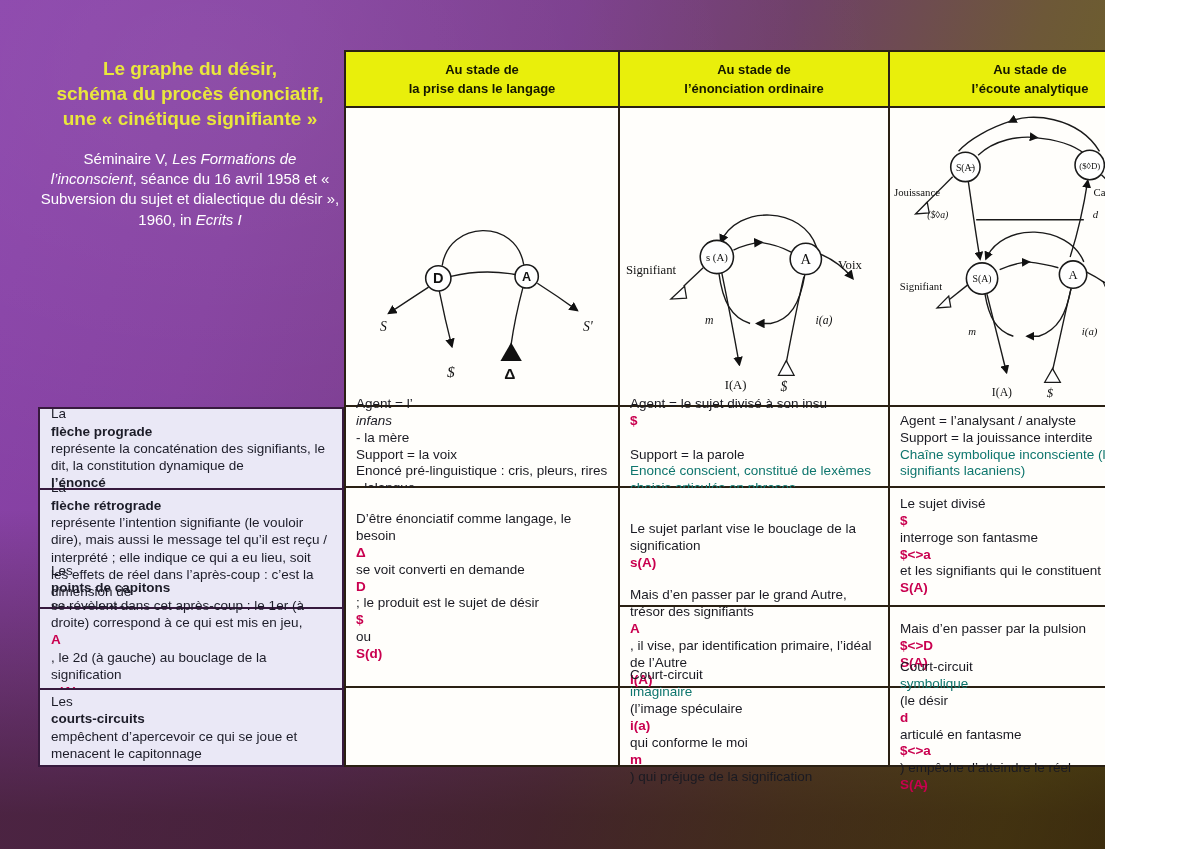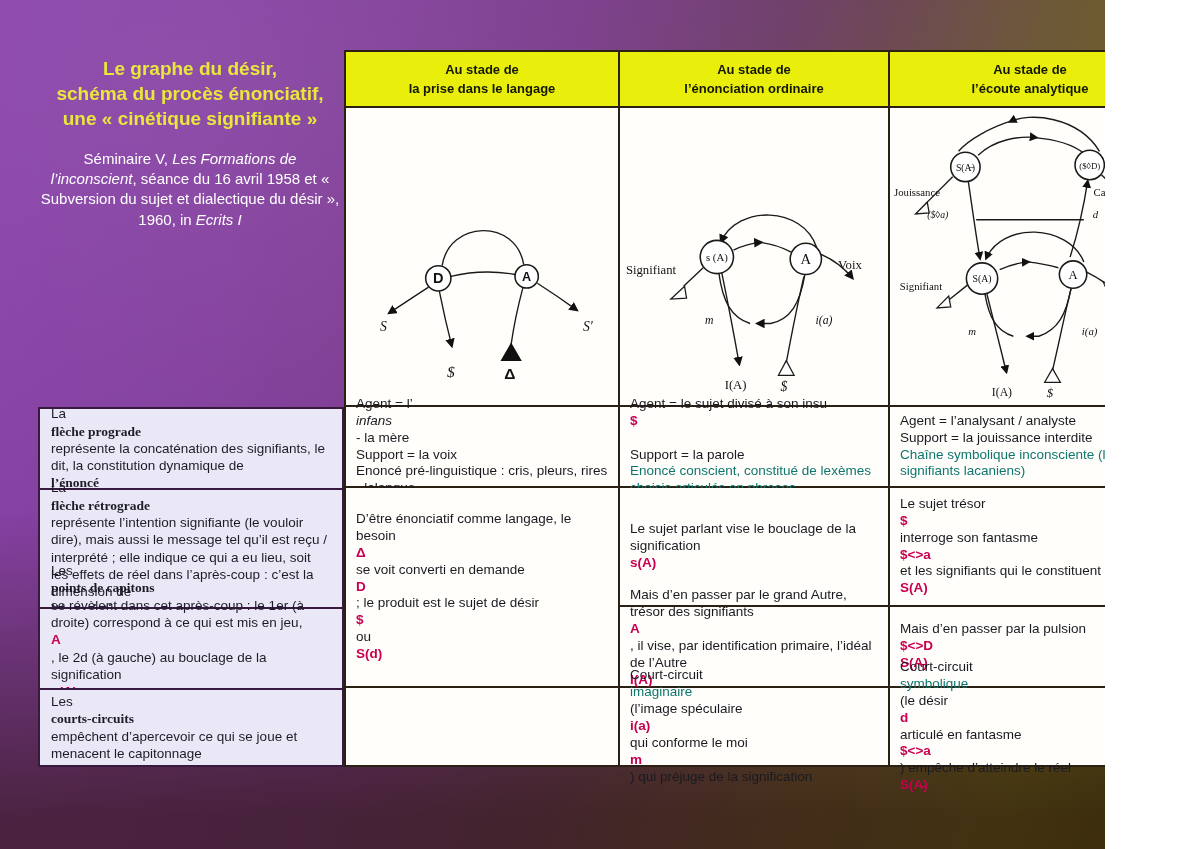--- a/index.html
+++ b/index.html
@@ -34,21 +34,21 @@
     text-align:center;justify-content:center;line-height:1.5;padding:6px 6px;
   }
   .dcell{padding:2px;align-items:center;justify-content:center;}
   .dcell svg{display:block;width:100%;height:100%;}
   .label-cell{
     background:#eae8f6;border:2px solid #371a3e;border-bottom:none;
     padding:9px 11px;font-size:13.5px;color:#1c1c28;line-height:1.28;
     display:flex;flex-direction:column;justify-content:center;white-space:pre-line;
   }
   .label-cell.last{border-bottom:2px solid #371a3e;}
-  .seg-b{font-weight:bold;font-family:Liberation Serif, serif;}
+  .seg-b{font-weight:bold;}
   .seg-i{font-style:italic;}
   .seg-r{color:#c9004f;font-weight:bold;}
   .seg-p{color:#0f766e;}
   
   .ln{fill:none;stroke:#1a1a1a;stroke-width:1.4;}
   .nd{fill:#ffffff;stroke:#1a1a1a;stroke-width:1.6;}
   .tri-open{fill:#ffffff;stroke:#1a1a1a;stroke-width:1.3;}
   .tri-fill{fill:#111111;stroke:none;}
   .dg-serif{font-family:"Liberation Serif", serif;fill:#111111;}
   .dg-it{font-style:italic;}
@@ -193,21 +193,21 @@
     <div class="tcell" style="grid-area:3/3/4/4"><span class="seg-n">Agent = le sujet divisé à son insu </span><span class="seg-r">$</span><span class="seg-n">
 Support = la parole
 </span><span class="seg-p">Enoncé conscient, constitué de lexèmes choisis articulés en phrases</span></div>
     <div class="tcell" style="grid-area:3/4/4/5"><span class="seg-n">Agent = l’analysant / analyste
 Support = la jouissance interdite
 </span><span class="seg-p">Chaîne symbolique inconsciente (les signifiants lacaniens)</span></div>
 
     <div class="tcell bl" style="grid-area:4/2/6/3"><span class="seg-n">D’être énonciatif comme langage, le besoin </span><span class="seg-r">Δ</span><span class="seg-n"> se voit converti en demande </span><span class="seg-r">D</span><span class="seg-n"> ; le produit est le sujet de désir </span><span class="seg-r">$</span><span class="seg-n"> ou </span><span class="seg-r">S(d)</span></div>
 
     <div class="tcell" style="grid-area:4/3/5/4"><span class="seg-n">Le sujet parlant vise le bouclage de la signification </span><span class="seg-r">s(A)</span></div>
-    <div class="tcell" style="grid-area:4/4/5/5"><span class="seg-n">Le sujet trésor </span><span class="seg-r">$</span><span class="seg-n"> interroge son fantasme </span><span class="seg-r">$&lt;&gt;a</span><span class="seg-n"> et les signifiants qui le constituent </span><span class="seg-r">S(A)</span></div>
+    <div class="tcell" style="grid-area:4/4/5/5"><span class="seg-n">Le sujet divisé </span><span class="seg-r">$</span><span class="seg-n"> interroge son fantasme </span><span class="seg-r">$&lt;&gt;a</span><span class="seg-n"> et les signifiants qui le constituent </span><span class="seg-r">S(A)</span></div>
 
     <div class="tcell" style="grid-area:5/3/6/4"><span class="seg-n">Mais d’en passer par le grand Autre, trésor des signifiants </span><span class="seg-r">A</span><span class="seg-n">, il vise, par identification primaire, l’idéal de l’Autre </span><span class="seg-r">I(A)</span><span class="seg-n"> ou Idéal du Moi</span></div>
     <div class="tcell" style="grid-area:5/4/6/5"><span class="seg-n">Mais d’en passer par la pulsion </span><span class="seg-r">$&lt;&gt;D</span><span class="seg-r">S(A̶)</span></div>
 
     <div class="tcell bl" style="grid-area:6/2/7/3"></div>
     <div class="tcell" style="grid-area:6/3/7/4"><span class="seg-n">Court-circuit </span><span class="seg-p">imaginaire</span><span class="seg-n"> (l’image spéculaire </span><span class="seg-r">i(a)</span><span class="seg-n"> qui conforme le moi </span><span class="seg-r">m</span><span class="seg-n">) qui préjuge de la signification</span></div>
     <div class="tcell" style="grid-area:6/4/7/5"><span class="seg-n">Court-circuit </span><span class="seg-p">symbolique</span><span class="seg-n"> (le désir </span><span class="seg-r">d</span><span class="seg-n"> articulé en fantasme </span><span class="seg-r">$&lt;&gt;a</span><span class="seg-n">) empêche d’atteindre le réel </span><span class="seg-r">S(A̶)</span></div>
 
   </div>
 </div>

